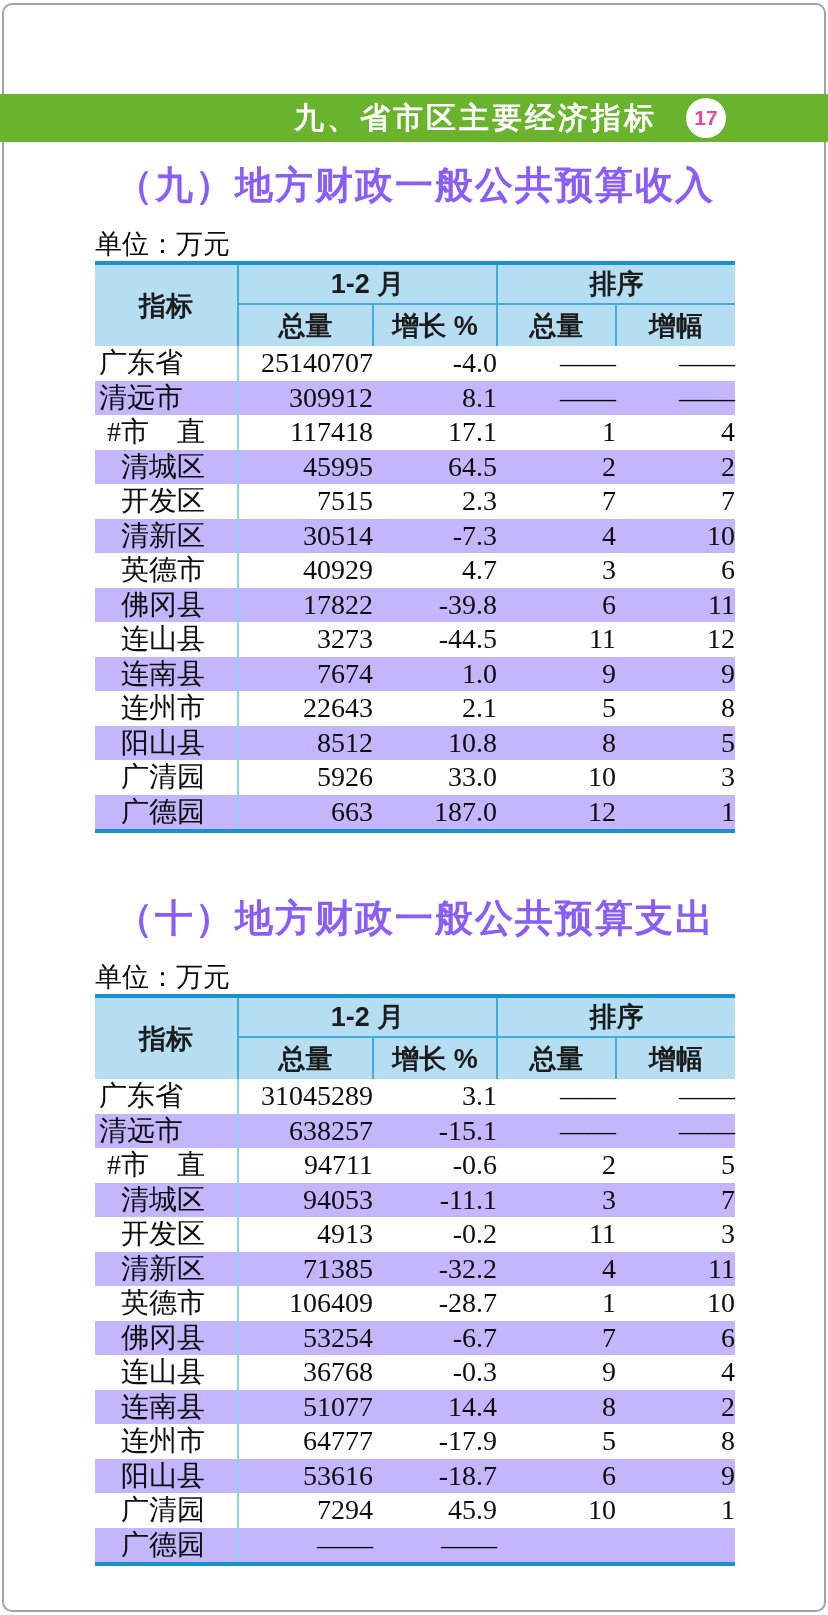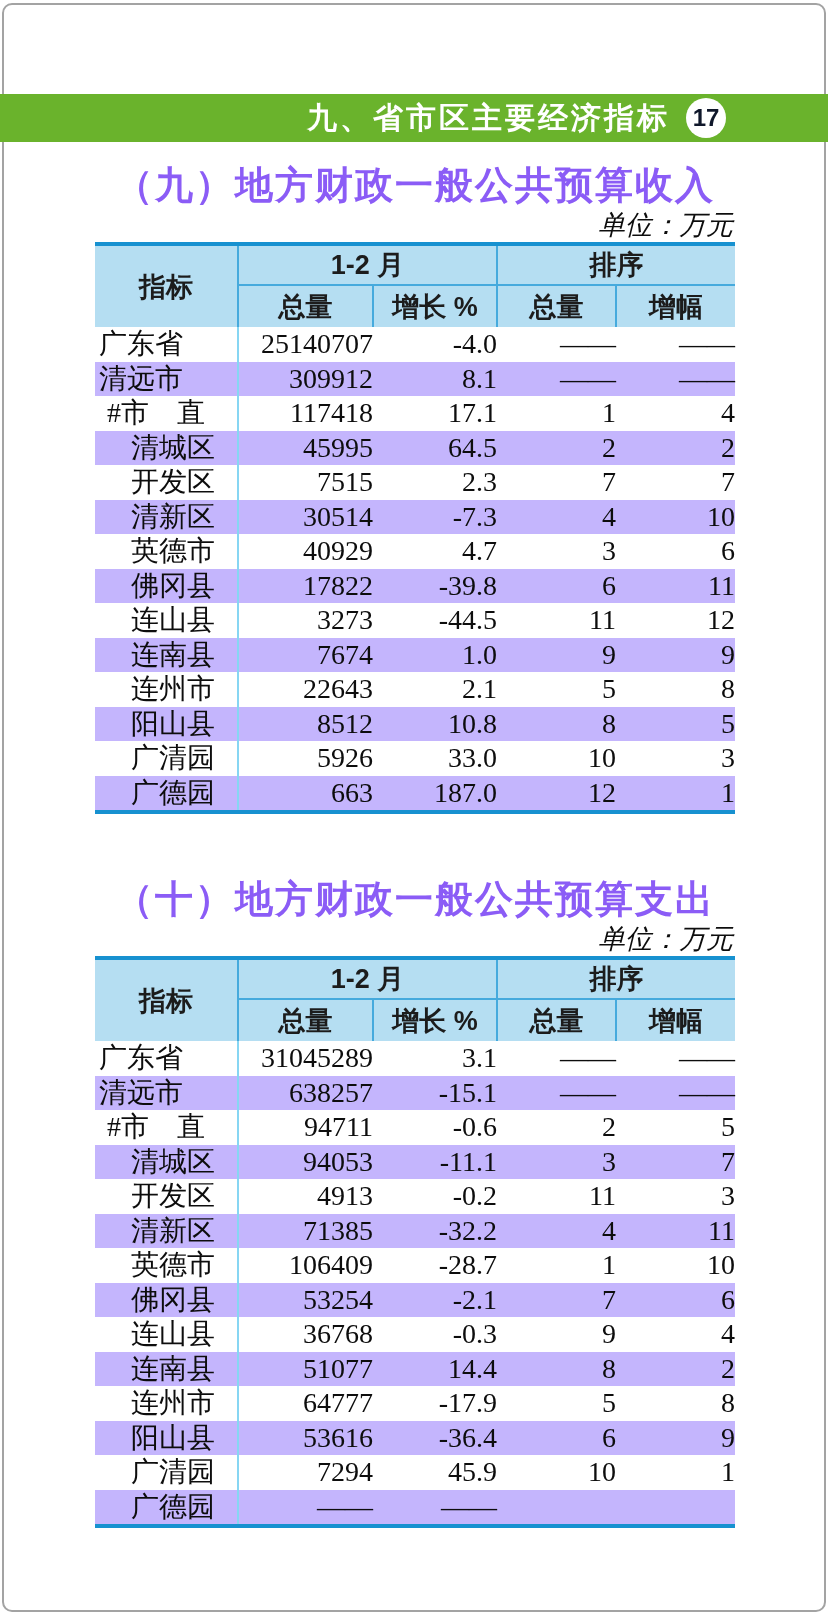--- a/index.html
+++ b/index.html
@@ -20,39 +20,39 @@
     position:absolute; top:94px; left:0; width:828px; height:48px;
     background:#6ab32c; z-index:2;
     display:flex; align-items:center; justify-content:flex-end;
     padding-right:102px; box-sizing:border-box; gap:16px;
   }
   .bar-title {
     color:#ffffff; font-weight:bold; font-size:30px; letter-spacing:3px;
   }
   .page-badge {
     width:40px; height:40px; border-radius:50%;
-    background:#ffffff; color:#0f172a;
-    font-weight:bold; font-size:24px;
+    background:#ffffff; color:#ec4899;
+    font-weight:bold; font-size:21px;
     display:flex; align-items:center; justify-content:center;
     flex:0 0 auto;
+    margin-left:13px;
   }
   .content {
     position:absolute; top:160px; left:95px; width:640px; z-index:1;
   }
   .sec-title {
     margin:0; font-size:38px; font-weight:bold; text-align:center;
     letter-spacing:2px; line-height:50px; color:#8b5cf6;
     font-family:"Liberation Sans", sans-serif;
   }
   .unit {
-    text-align:right; font-size:27px; line-height:30px;
-    margin-top:0; margin-bottom:2px;
+    text-align:left; font-size:27px; line-height:30px;
+    margin-top:19px; margin-bottom:2px;
     font-family:"Liberation Serif", serif; color:#0d0d0d;
     padding-right:2px;
-    font-style:italic;
   }
   table.stat {
     width:640px; border-collapse:collapse; table-layout:fixed;
     border-top:4px solid #1791d0; border-bottom:4px solid #1791d0;
     font-family:"Liberation Serif", serif;
   }
   table.stat thead th {
     background:#b5def2;
     font-family:"Liberation Sans", sans-serif;
     font-weight:bold; font-size:27px; color:#1c1c1c;
@@ -67,21 +67,21 @@
   table.stat tbody tr { height:34.5px; }
   table.stat tbody td {
     padding:0; font-size:28px; line-height:34.5px;
     color:#0d0d0d; vertical-align:middle; white-space:nowrap;
   }
   td.c-label { text-align:left; border-right:2px solid #87d6f3; }
   td.c-num   { text-align:right; padding-right:5px; }
   tr.hl { background:#c4b5fd; }
   tr.ind-0    td.c-label { padding-left:4px; }
   tr.ind-hash td.c-label { padding-left:12px; }
-  tr.ind-1    td.c-label { padding-left:36px; }
+  tr.ind-1    td.c-label { padding-left:26px; }
   .section-2 { margin-top:60px; }
 </style>
 </head>
 <body>
 
 <div class="card-border"></div>
 
 <div class="green-bar">
   <span class="bar-title">九、省市区主要经济指标</span>
   <span class="page-badge">17</span>
@@ -286,21 +286,21 @@
           <tr class="ind-1">
     <td class="c-label">英德市</td>
     <td class="c-num">106409</td>
     <td class="c-num">-28.7</td>
     <td class="c-num">1</td>
     <td class="c-num">10</td>
   </tr>
           <tr class="ind-1 hl">
     <td class="c-label">佛冈县</td>
     <td class="c-num">53254</td>
-    <td class="c-num">-2.1</td>
+    <td class="c-num">-6.7</td>
     <td class="c-num">7</td>
     <td class="c-num">6</td>
   </tr>
           <tr class="ind-1">
     <td class="c-label">连山县</td>
     <td class="c-num">36768</td>
     <td class="c-num">-0.3</td>
     <td class="c-num">9</td>
     <td class="c-num">4</td>
   </tr>
@@ -314,21 +314,21 @@
           <tr class="ind-1">
     <td class="c-label">连州市</td>
     <td class="c-num">64777</td>
     <td class="c-num">-17.9</td>
     <td class="c-num">5</td>
     <td class="c-num">8</td>
   </tr>
           <tr class="ind-1 hl">
     <td class="c-label">阳山县</td>
     <td class="c-num">53616</td>
-    <td class="c-num">-36.4</td>
+    <td class="c-num">-18.7</td>
     <td class="c-num">6</td>
     <td class="c-num">9</td>
   </tr>
           <tr class="ind-1">
     <td class="c-label">广清园</td>
     <td class="c-num">7294</td>
     <td class="c-num">45.9</td>
     <td class="c-num">10</td>
     <td class="c-num">1</td>
   </tr>

